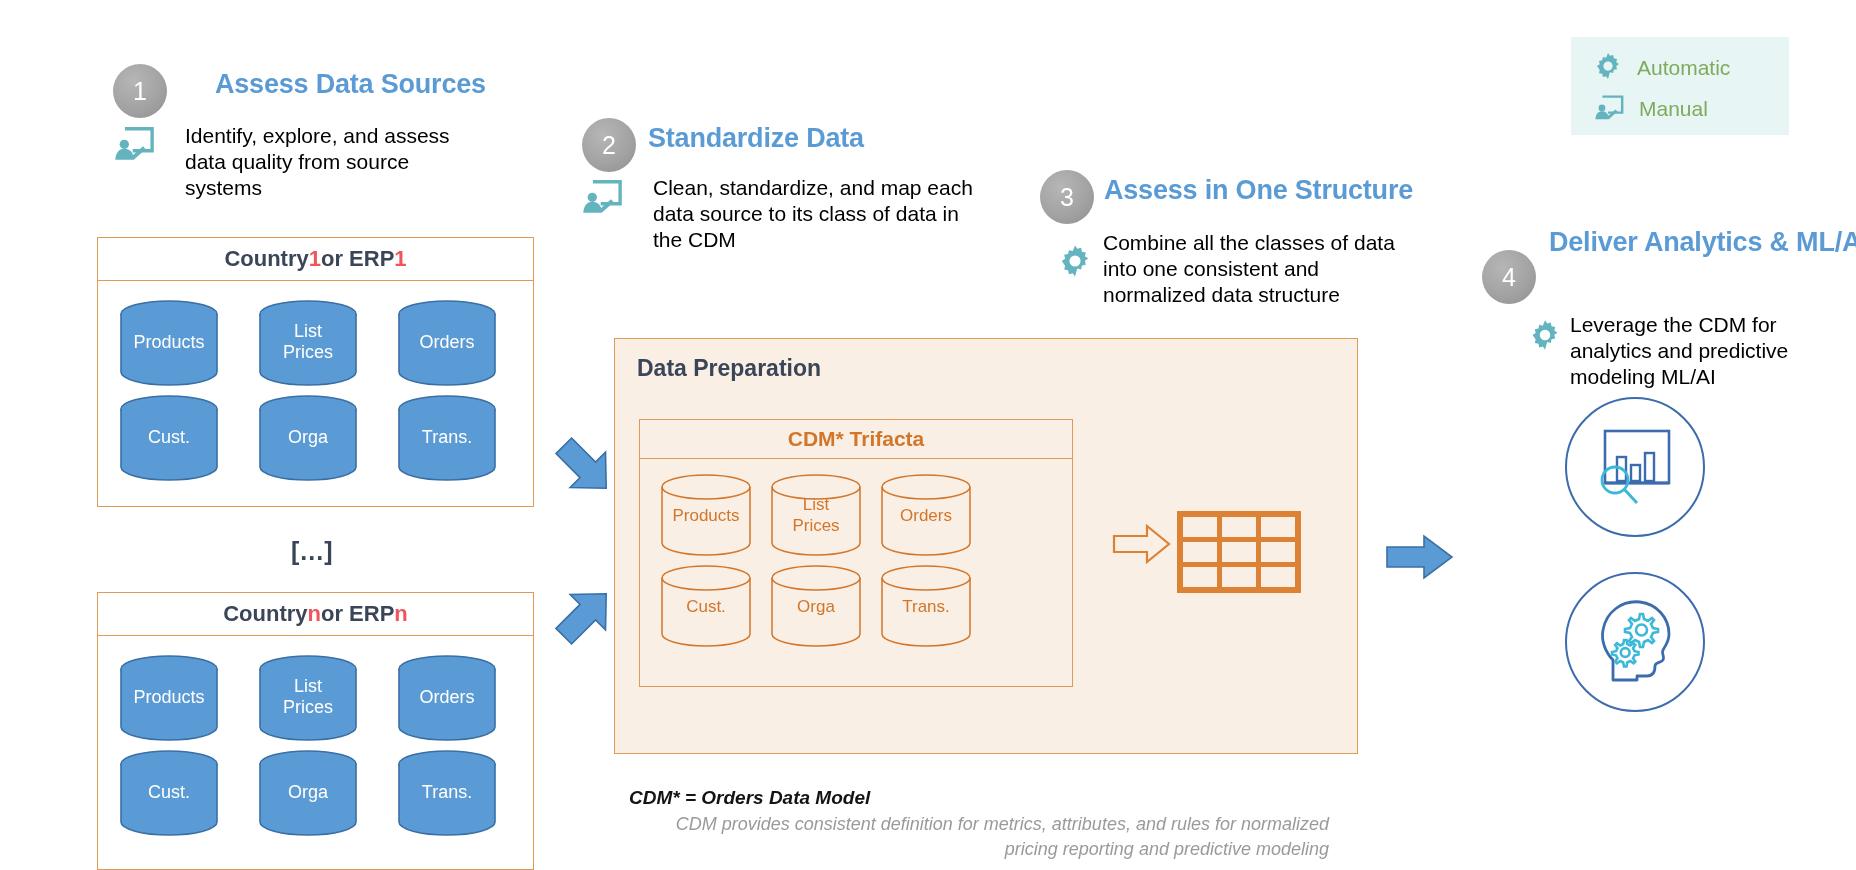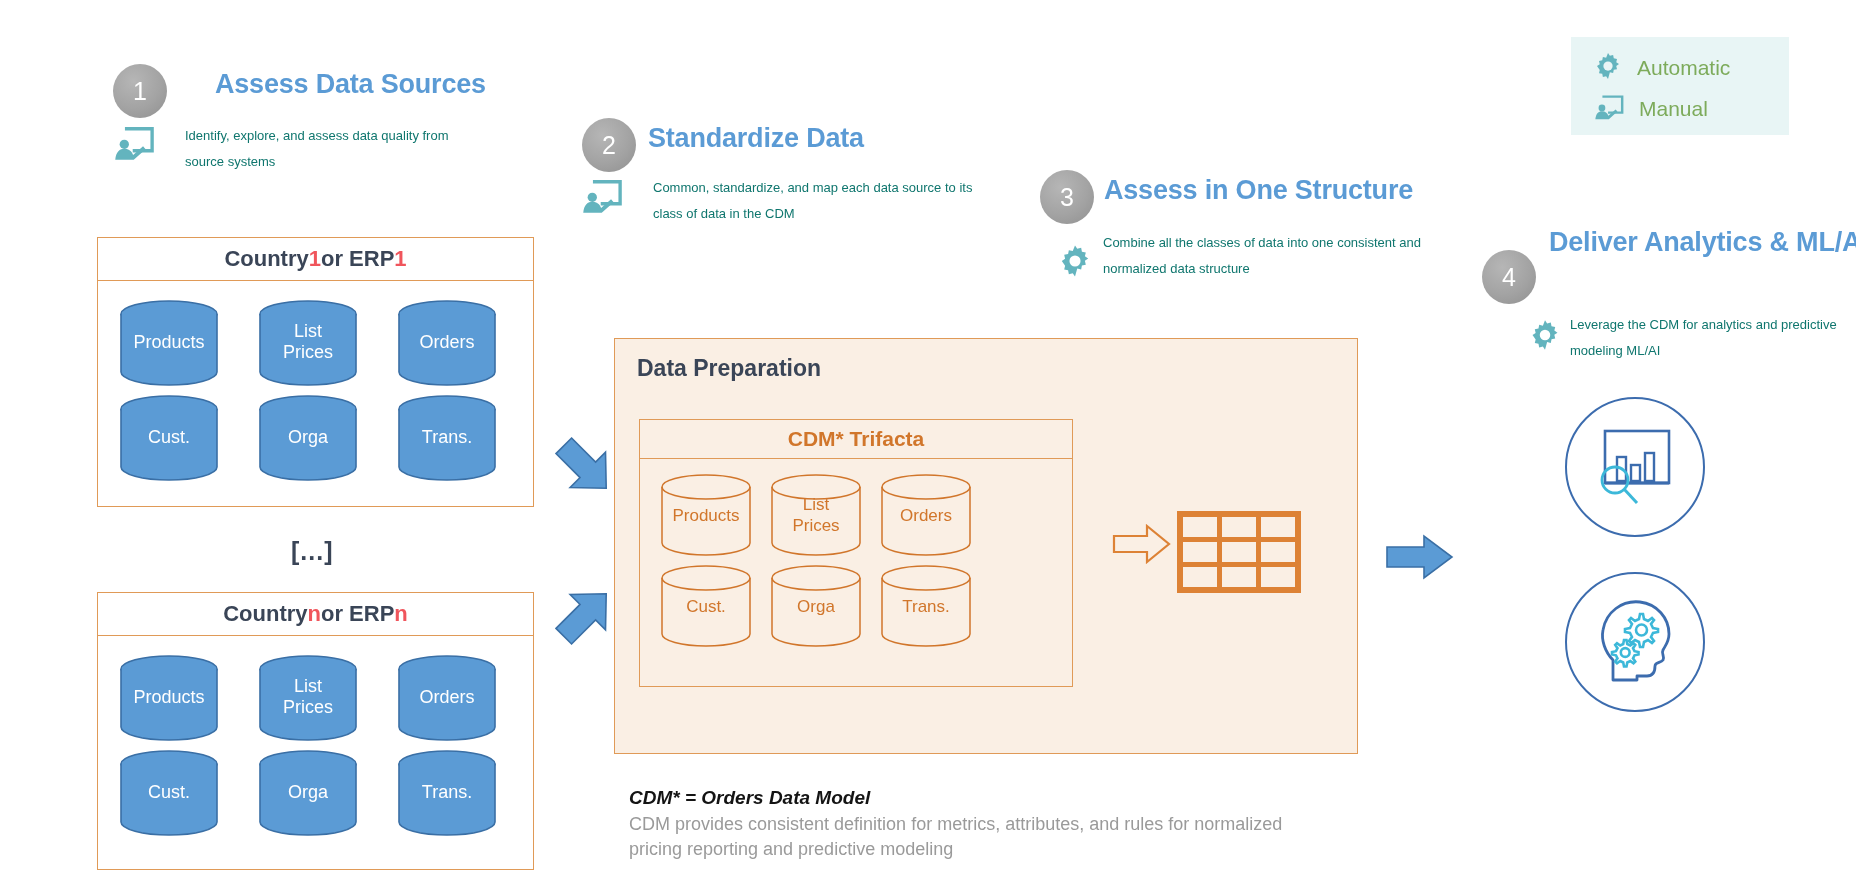--- a/index.html
+++ b/index.html
@@ -29,22 +29,22 @@
   .step-title{
     position:absolute;
     color:#5B9BD5;
     font-weight:bold;
     font-size:27px;
     line-height:32px;
     letter-spacing:-0.2px;
   }
   .step-desc{
     position:absolute;
-    color:#0f766e;
-    font-size:13px;
+    color:#000000;
+    font-size:21px;
     line-height:26px;
   }
 
   
   .ico{position:absolute;}
 
   
   #legend{
     position:absolute;
     left:1571px;top:37px;width:218px;height:98px;
@@ -145,21 +145,21 @@
   #grid-table span{background:#FAEFE4;display:block;}
 
   
   #foot-title{
     position:absolute;left:629px;top:787px;
     font-size:19px;font-weight:bold;font-style:italic;
     color:#141414;
   }
   #foot-body{
     position:absolute;left:629px;top:812px;width:700px;
-    font-size:18px;color:#9a9a9a;line-height:25px;
+    font-size:18px;font-style:italic;color:#9a9a9a;line-height:25px;text-align:right;
   }
 
   
   .res-circle{
     position:absolute;
     width:140px;height:140px;border-radius:50%;
     border:2.6px solid #3C6CAE;
     box-sizing:border-box;
   }
 </style>
@@ -203,21 +203,21 @@
 
   <div class="step-num" style="left:582px;top:118px;">2</div>
   <div class="step-title" style="left:648px;top:122px;width:330px;">Standardize Data</div>
   <span class="ico" style="left:580px;top:176px;">
     <svg width="44" height="40" viewBox="0 0 34 30">
       <path d="M10 4 H31 V21 H16" fill="none" stroke="#63B4BE" stroke-width="2.6"></path>
       <circle cx="9.5" cy="16" r="3.6" fill="#63B4BE"></circle>
       <path d="M2.5 28 C3.2 21.5 6 19.4 9.6 19.4 C13 19.4 15.2 21.2 16.3 24.2 L24 17.6 L26 19.9 L16.8 28 Z" fill="#63B4BE"></path>
     </svg>
   </span>
-  <div class="step-desc" style="left:653px;top:175px;width:332px;">Common, standardize, and map each data source to its class of data in the CDM</div>
+  <div class="step-desc" style="left:653px;top:175px;width:332px;">Clean, standardize, and map each data source to its class of data in the CDM</div>
 
   <div class="step-num" style="left:1040px;top:170px;">3</div>
   <div class="step-title" style="left:1104px;top:174px;width:400px;">Assess in One Structure</div>
   <span class="ico" style="left:1057px;top:243px;">
     <svg width="36" height="36" viewBox="0 0 24 24">
       <path fill="#63B4BE" d="M12 1.6l1.5 2.2 2.6-.6.5 2.6 2.6.5-.6 2.6 2.2 1.5-2.2 1.5.6 2.6-2.6.5-.5 2.6-2.6-.6L12 22.4l-1.5-2.2-2.6.6-.5-2.6-2.6-.5.6-2.6L3.2 12l2.2-1.5-.6-2.6 2.6-.5.5-2.6 2.6.6z"></path>
       <circle cx="12" cy="12" r="3.7" fill="#ffffff"></circle>
     </svg>
   </span>
   <div class="step-desc" style="left:1103px;top:230px;width:320px;">Combine all the classes of data into one consistent and normalized data structure</div>

